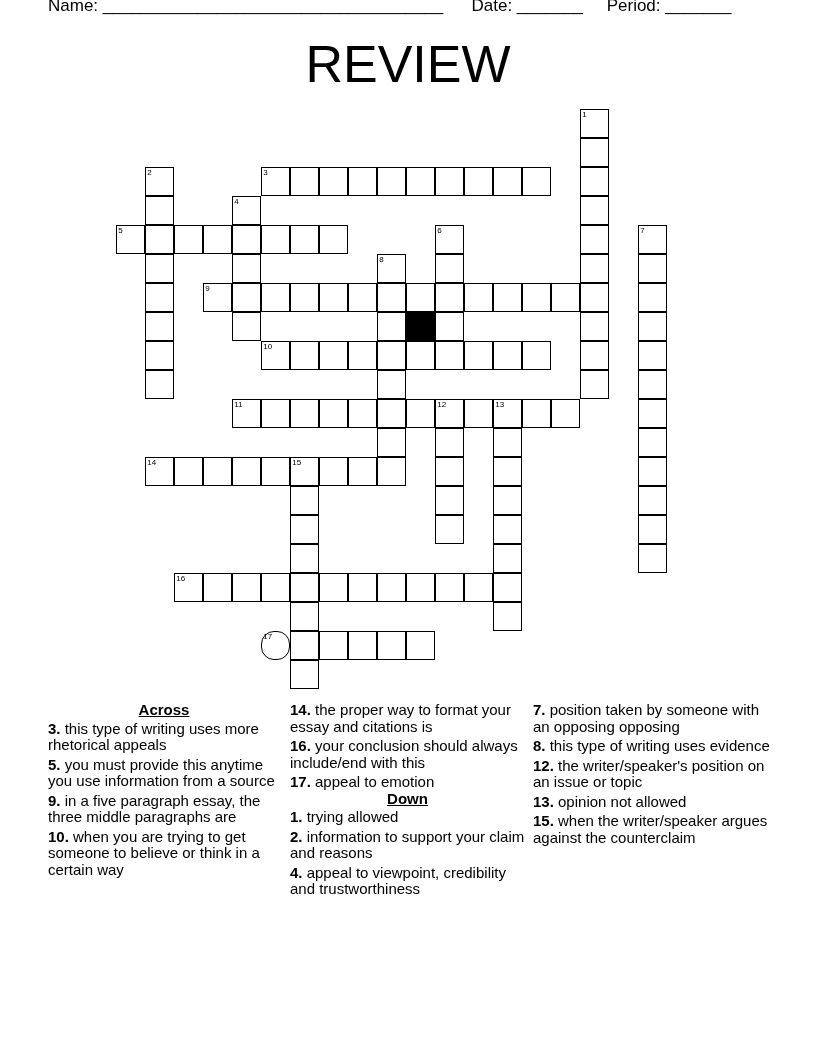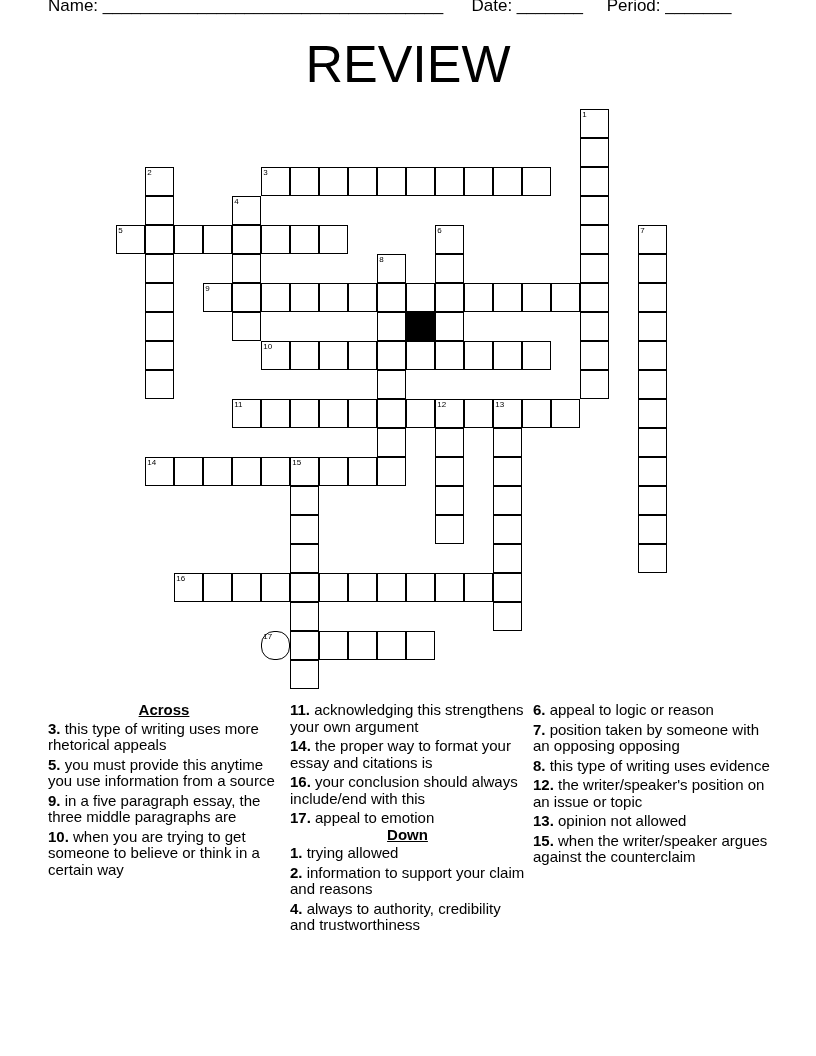--- a/index.html
+++ b/index.html
@@ -203,30 +203,28 @@
 
 <div class="clues col1">
   <div class="heading">Across</div>
   <div class="clue"><b>3.</b><span> this type of writing uses more rhetorical appeals</span></div>
   <div class="clue"><b>5.</b><span> you must provide this anytime you use information from a source</span></div>
   <div class="clue"><b>9.</b><span> in a five paragraph essay, the three middle paragraphs are</span></div>
   <div class="clue"><b>10.</b><span> when you are trying to get someone to believe or think in a certain way</span></div>
 </div>
 
 <div class="clues col2">
-  <div class="clue"><b>11.</b><span> acknowledging this strengthens your own argument</span></div>
   <div class="clue"><b>14.</b><span> the proper way to format your essay and citations is</span></div>
   <div class="clue"><b>16.</b><span> your conclusion should always include/end with this</span></div>
   <div class="clue" style="margin-bottom:0"><b>17.</b><span> appeal to emotion</span></div>
   <div class="heading">Down</div>
   <div class="clue"><b>1.</b><span> trying allowed</span></div>
   <div class="clue"><b>2.</b><span> information to support your claim and reasons</span></div>
-  <div class="clue"><b>4.</b><span> always to authority, credibility and trustworthiness</span></div>
+  <div class="clue"><b>4.</b><span> appeal to viewpoint, credibility and trustworthiness</span></div>
 </div>
 
 <div class="clues col3">
-  <div class="clue"><b>6.</b><span> appeal to logic or reason</span></div>
   <div class="clue"><b>7.</b><span> position taken by someone with an opposing opposing</span></div>
   <div class="clue"><b>8.</b><span> this type of writing uses evidence</span></div>
   <div class="clue"><b>12.</b><span> the writer/speaker's position on an issue or topic</span></div>
   <div class="clue"><b>13.</b><span> opinion not allowed</span></div>
   <div class="clue"><b>15.</b><span> when the writer/speaker argues against the counterclaim</span></div>
 </div>
 
 </body></html>

